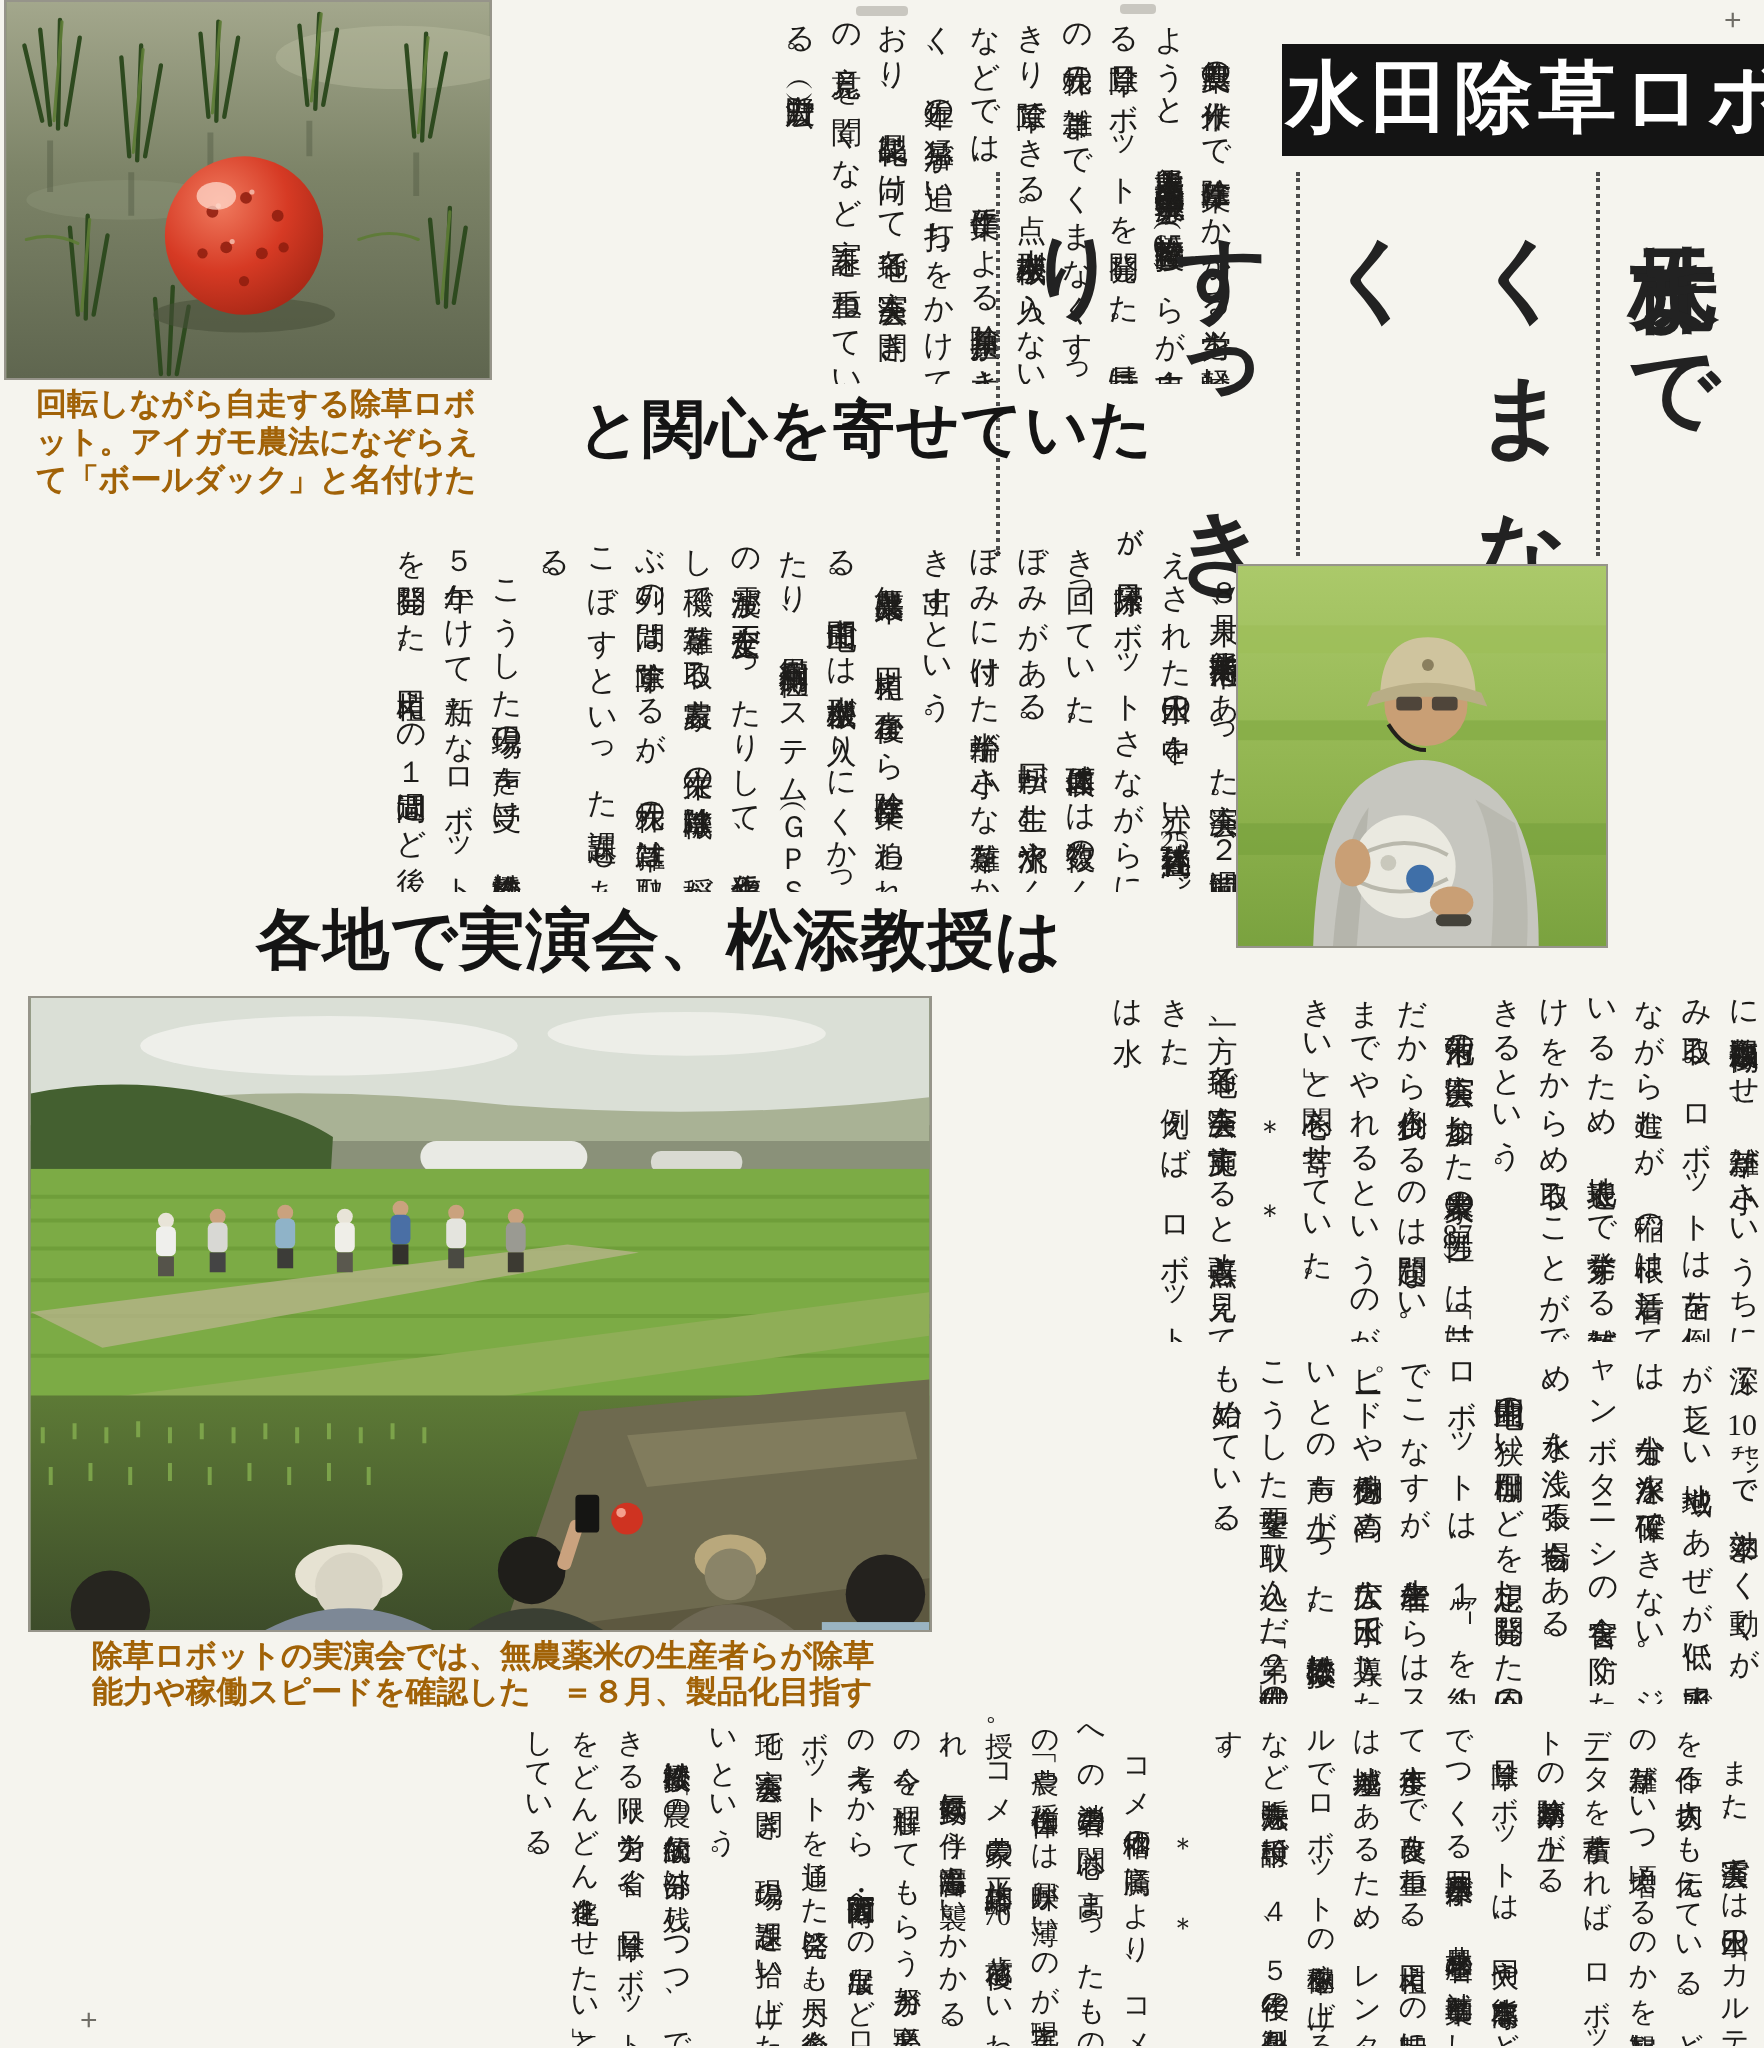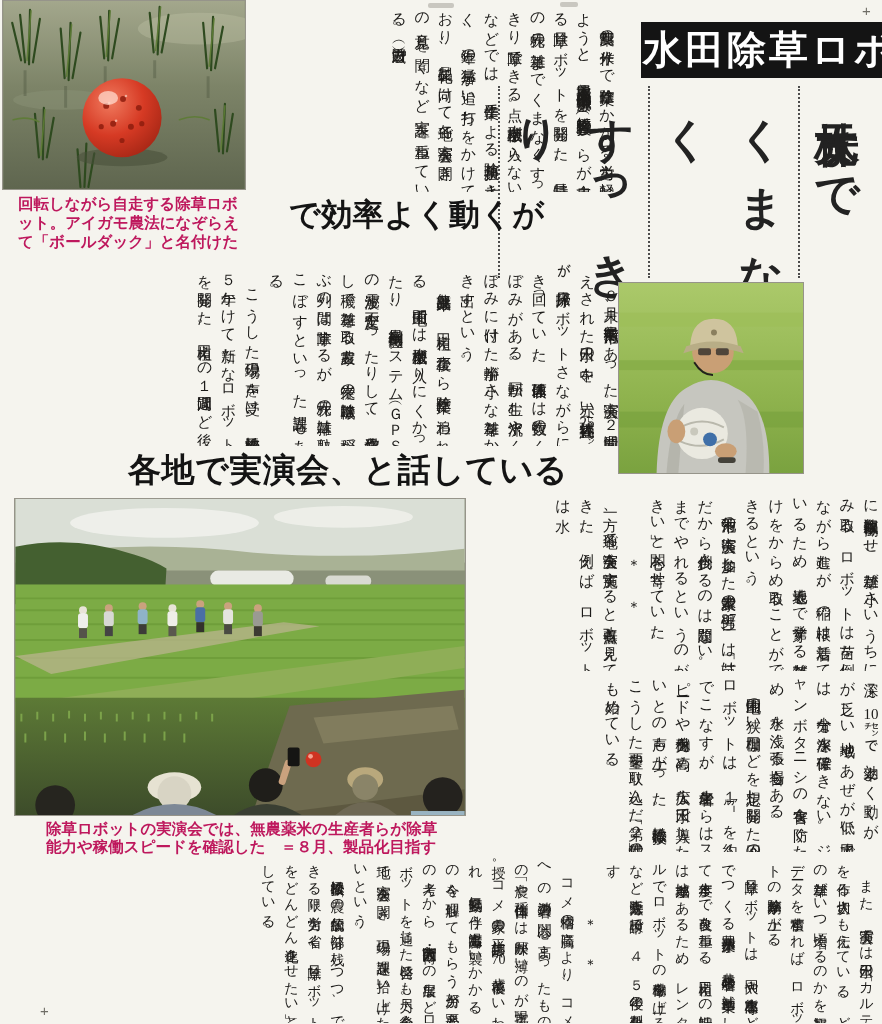--- a/index.html
+++ b/index.html
@@ -5,21 +5,21 @@
   html,body{margin:0;padding:0;background:#dddbd4;}
   #page{position:relative;width:882px;height:1024px;margin:0 auto;background:#f5f4ee;overflow:hidden;
         font-family:"Liberation Serif","DejaVu Serif",serif;color:#1d1c1a;}
   .photo{position:absolute;border:1px solid #96948a;box-sizing:border-box;background:#8a9179;overflow:hidden;}
   .photo svg{display:block;}
   .vtext{writing-mode:vertical-rl;text-orientation:mixed;overflow:hidden;position:absolute;
          letter-spacing:0.5px;}
   .vtext p{margin:0;text-align:justify;}
   .vtext p.sep{text-align:center;letter-spacing:6px;}
   .tcy{text-combine-upright:all;letter-spacing:0;}
-  .caption{position:absolute;font-family:Liberation Sans, sans-serif;font-weight:bold;color:#be185d;}
+  .caption{position:absolute;font-family:Liberation Mono, monospace;font-weight:bold;color:#a16207;}
   
   #lead{left:248px;top:2px;width:370px;height:190px;font-size:15px;line-height:23.1px;}
   
   #kicker{position:absolute;left:619px;top:22px;width:258px;height:56px;background:#141414;color:#fff;
           font-family:"Liberation Sans","DejaVu Sans",sans-serif;font-weight:bold;font-size:39px;line-height:56px;
           text-align:center;letter-spacing:3px;margin-left:22px;}
   
   #headline-main{position:absolute;left:622px;top:86px;width:252px;height:192px;writing-mode:vertical-rl;
                  text-orientation:upright;font-weight:bold;font-size:45px;color:#222;}
   #headline-main .hcol{line-height:74px;border-left:2px dotted #4c4c4c;letter-spacing:3px;height:192px;text-align:justify;}
@@ -116,29 +116,29 @@
   <div class="vtext" id="lead">
     <p>　無農薬の米作りで除草作業にかかる労力を軽減しようと、熊本県立大環境共生学部（環境資源学）の松添直隆教授(<span class="tcy">65</span>)らが自走する除草ロボットを開発した。特長は稲の株元の雑草までくまなくすっきり除草できる点。大型機械が入らない棚田などでは、手作業による除草負担が大きく、近年の猛暑が追い打ちをかけており、製品化に向けて各地で実演会を開き、農家の意見を聞くなど実証を重ねている。（白波宏野）</p>
   </div>
 
   <div id="kicker">水田除草ロボ</div>
   <div id="headline-main">
     <div class="hcol">株元まで</div>
     <div class="hcol">くまなく</div>
     <div class="hcol">すっきり</div>
   </div>
-  <div class="hhead" id="subhead1">で効率よく動くが</div>
+  <div class="hhead" id="subhead1">と関心を寄せていた</div>
 
   <div class="vtext" id="body1">
     <p>　８月末、熊本県菊池市であった実演会。２週間前に田植えされた水田の中を、赤い球体（直径約<span class="tcy">25</span>㌢）が床掃除ロボットさながらに動き回っていた。球体表面には複数のくぼみがある。回転が生む水流やくぼみに付けた半輪が小さな雑草をかき出すという。</p>
     <p>　無農薬米は、田植え直後から除草作業に追われる。中山間地では大型機械が入りにくかったり、衛星利用測位システム（ＧＰＳ）の電波が不安定だったりして、手作業や手押し機で雑草を取る農家も。従来の除草機は、稲が並ぶ列の間は除草するが、株元の雑草は取りこぼすといった課題もある。</p>
     <p>　こうした現場の声を受け、松添教授は約５年かけて新たなロボットを開発した。田植えの１週間ほど後</p>
   </div>
 
-  <div class="hhead" id="headline2">各地で実演会、と話している</div>
+  <div class="hhead" id="headline2">各地で実演会、松添教授は</div>
 
   <div class="photo" id="photo-prof">
     <svg viewBox="0 0 186 192" width="184" height="190">
       <defs>
         <linearGradient id="fg" x1="0" y1="0" x2="0" y2="1">
           <stop offset="0" stop-color="#abc96a"></stop>
             <stop offset="0.6" stop-color="#8fb34e"></stop>
             <stop offset="1" stop-color="#7aa23f"></stop>
         </linearGradient>
       </defs>

